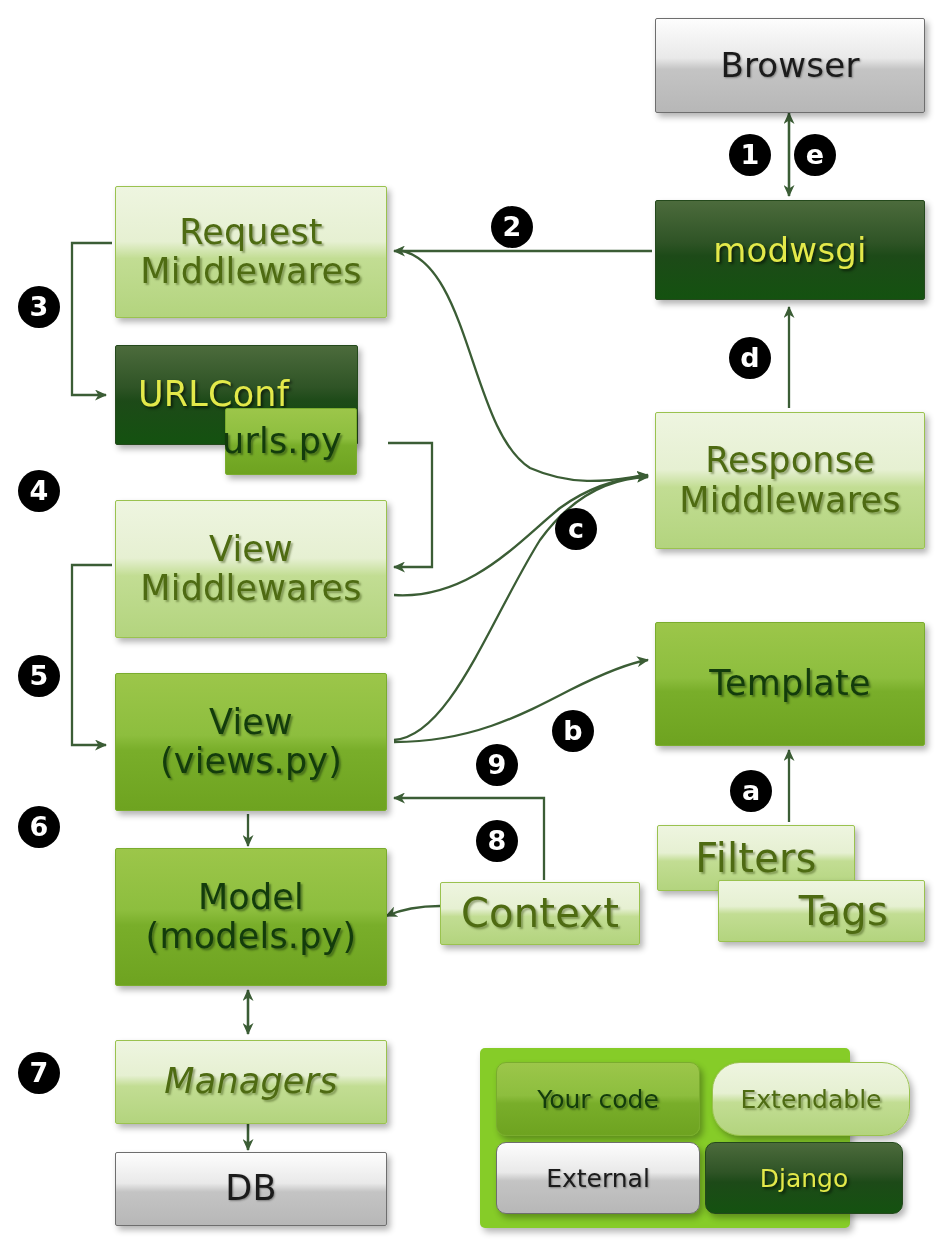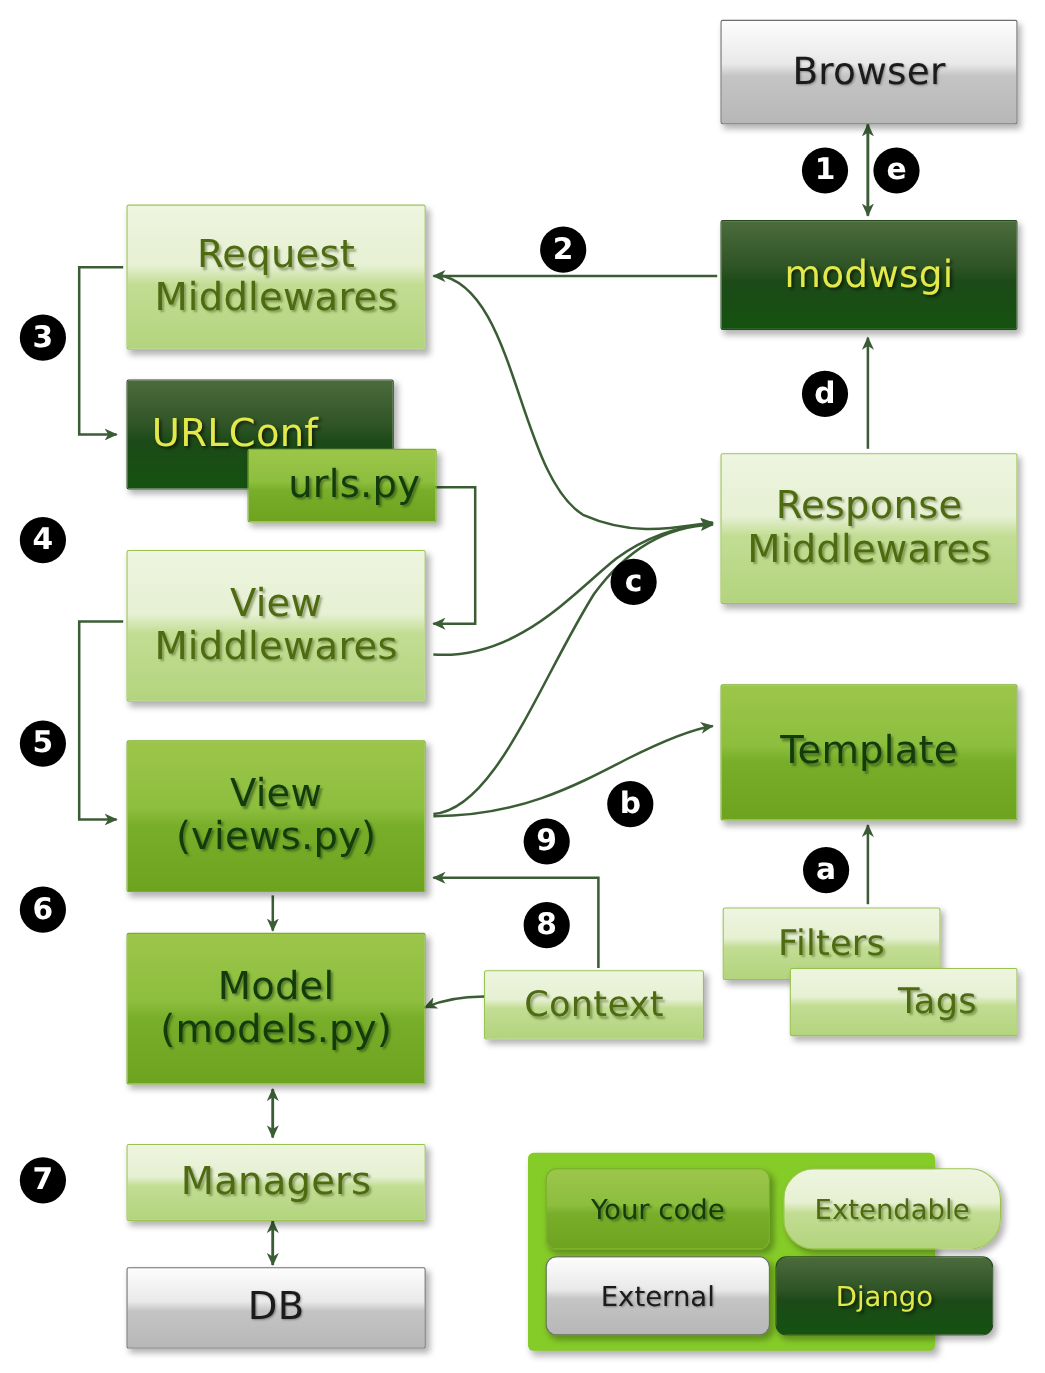--- a/index.html
+++ b/index.html
@@ -92,21 +92,21 @@
   #legend .lg{
     position:absolute;
     border-radius:10px;
     display:flex;align-items:center;justify-content:center;
     font-size:25px;
     box-sizing:border-box;
     box-shadow:3px 4px 6px rgba(0,0,0,.3);
   }
   .t-title{font-size:34px;}
   .t-big{font-size:35px;}
-  .t-mid{font-size:32px;}
+  .t-mid{font-size:40px;}
 </style>
 </head>
 <body>
 
 <div id="stage">
 
   <svg id="wires" viewBox="0 0 950 1248" xmlns="http://www.w3.org/2000/svg">
     <defs>
       <marker id="ah" markerWidth="13" markerHeight="11" refX="11" refY="5.5" orient="auto" markerUnits="userSpaceOnUse">
         <path d="M0,0 L12,5.5 L0,11 L3.4,5.5 Z" fill="#3b5d35"></path>
@@ -153,32 +153,32 @@
 
   <div class="node n-ext-grey t-title" style="left:655px;top:18px;width:270px;height:95px;">Browser</div>
 
   <div class="node n-django t-title" style="left:655px;top:200px;width:270px;height:100px;">modwsgi</div>
 
   <div class="node n-ext t-big" style="left:115px;top:186px;width:272px;height:132px;">Request
 Middlewares</div>
 
   <div class="node n-django t-big" style="left:115px;top:345px;width:243px;height:100px;justify-content:flex-start;padding-left:22px;">URLConf</div>
 
-  <div class="node n-code t-big" style="left:225px;top:408px;width:172px;height:67px;justify-content:flex-end;padding-right:14px;padding-left:47px;">urls.py</div>
+  <div class="node n-code t-big" style="left:225px;top:408px;width:132px;height:67px;justify-content:flex-end;padding-right:14px;padding-left:47px;">urls.py</div>
 
   <div class="node n-ext t-big" style="left:115px;top:500px;width:272px;height:138px;">View
 Middlewares</div>
 
   <div class="node n-code t-big" style="left:115px;top:673px;width:272px;height:138px;">View
 (views.py)</div>
 
   <div class="node n-code t-big" style="left:115px;top:848px;width:272px;height:138px;">Model
 (models.py)</div>
 
-  <div class="node n-ext t-big" style="left:115px;top:1040px;width:272px;height:70px;">Managers</div>
+  <div class="node n-ext t-big" style="left:115px;top:1040px;width:272px;height:84px;font-style:italic;">Managers</div>
 
   <div class="node n-ext-grey t-big" style="left:115px;top:1152px;width:272px;height:74px;">DB</div>
 
   <div class="node n-ext t-big" style="left:655px;top:412px;width:270px;height:137px;">Response
 Middlewares</div>
 
   <div class="node n-code t-big" style="left:655px;top:622px;width:270px;height:124px;">Template</div>
 
   <div class="node n-ext t-mid" style="left:657px;top:825px;width:198px;height:66px;">Filters</div>
 

